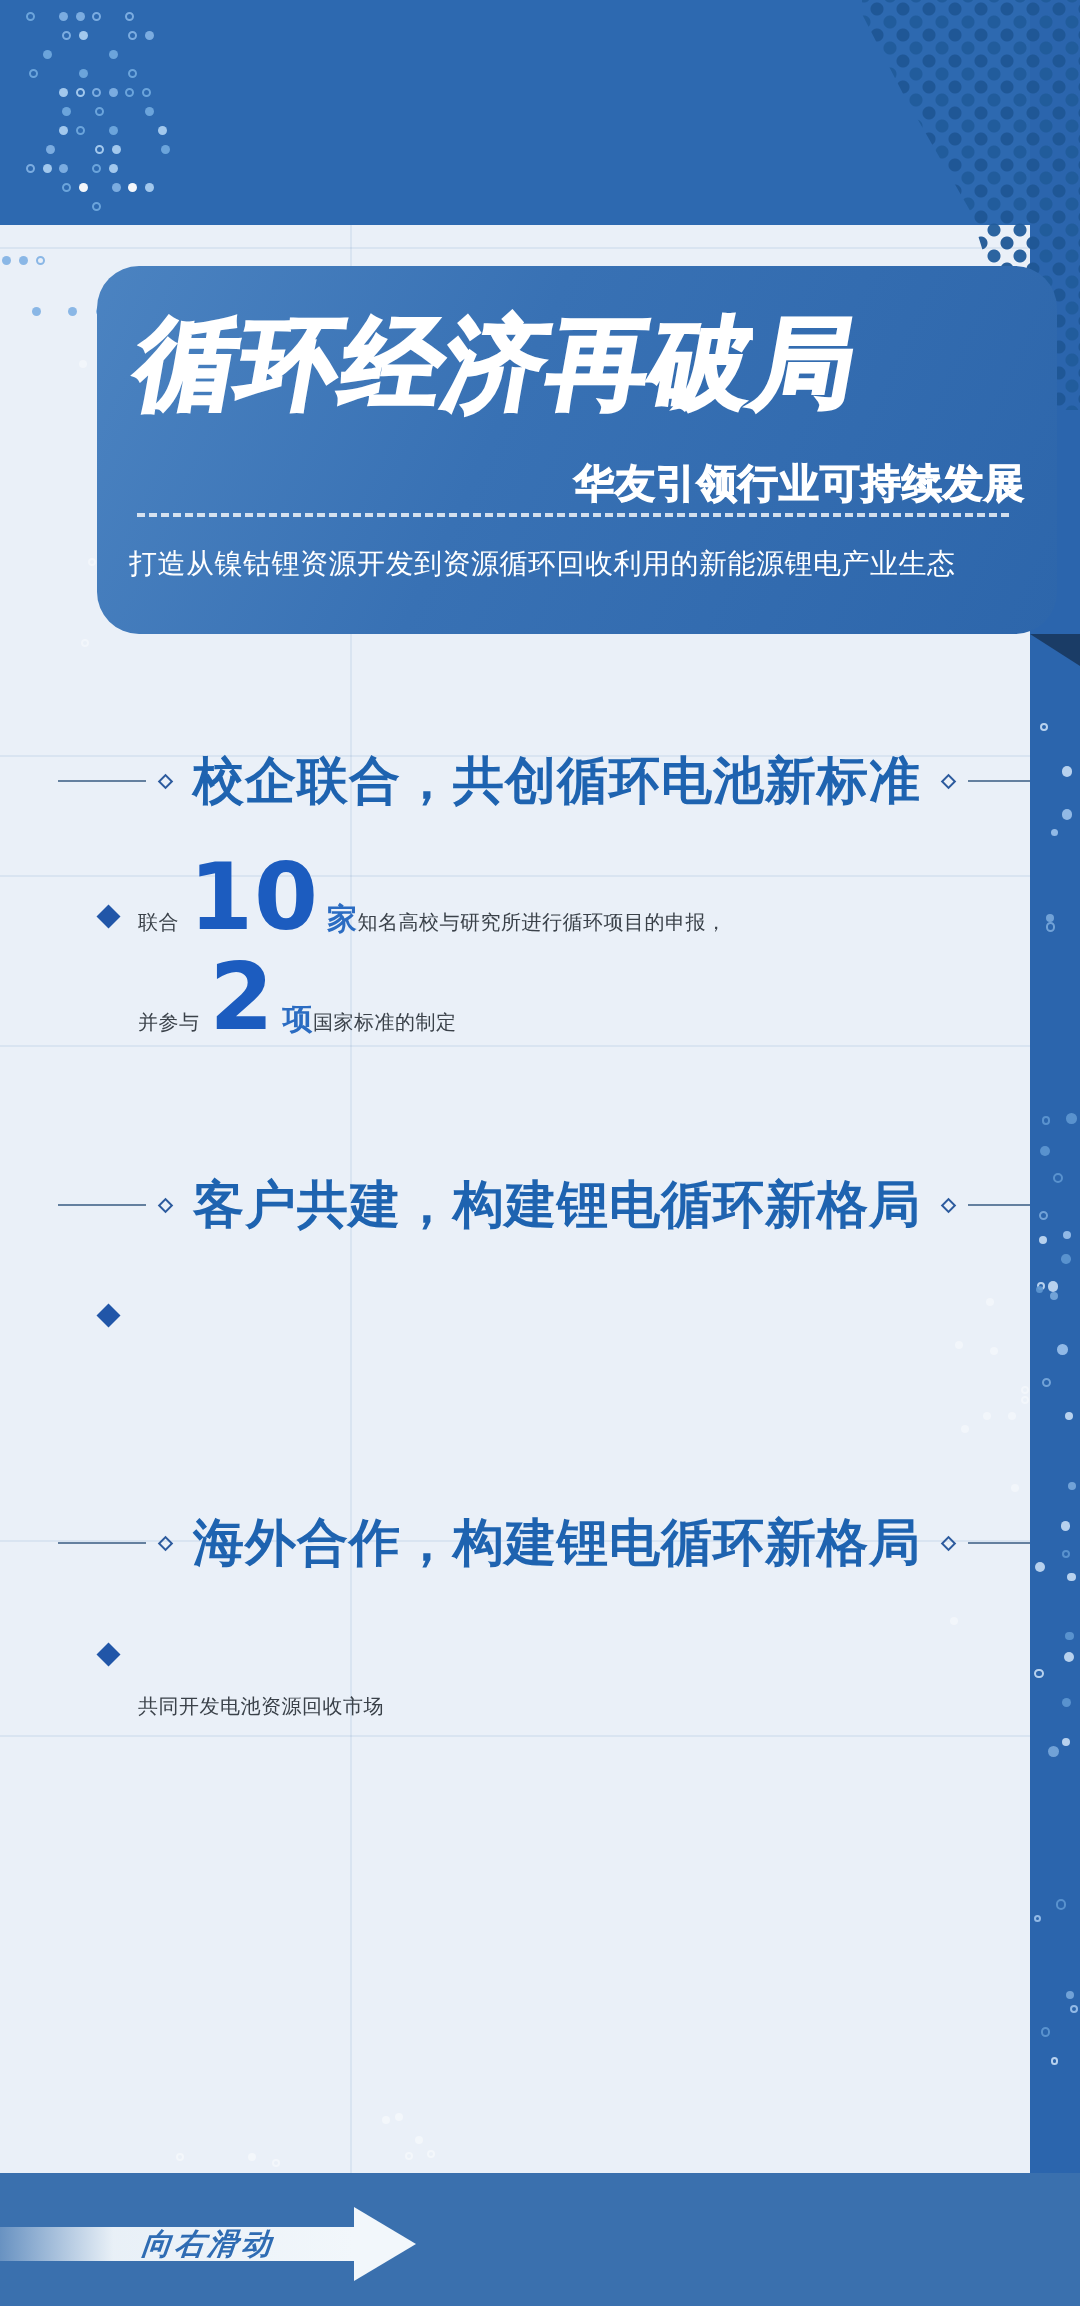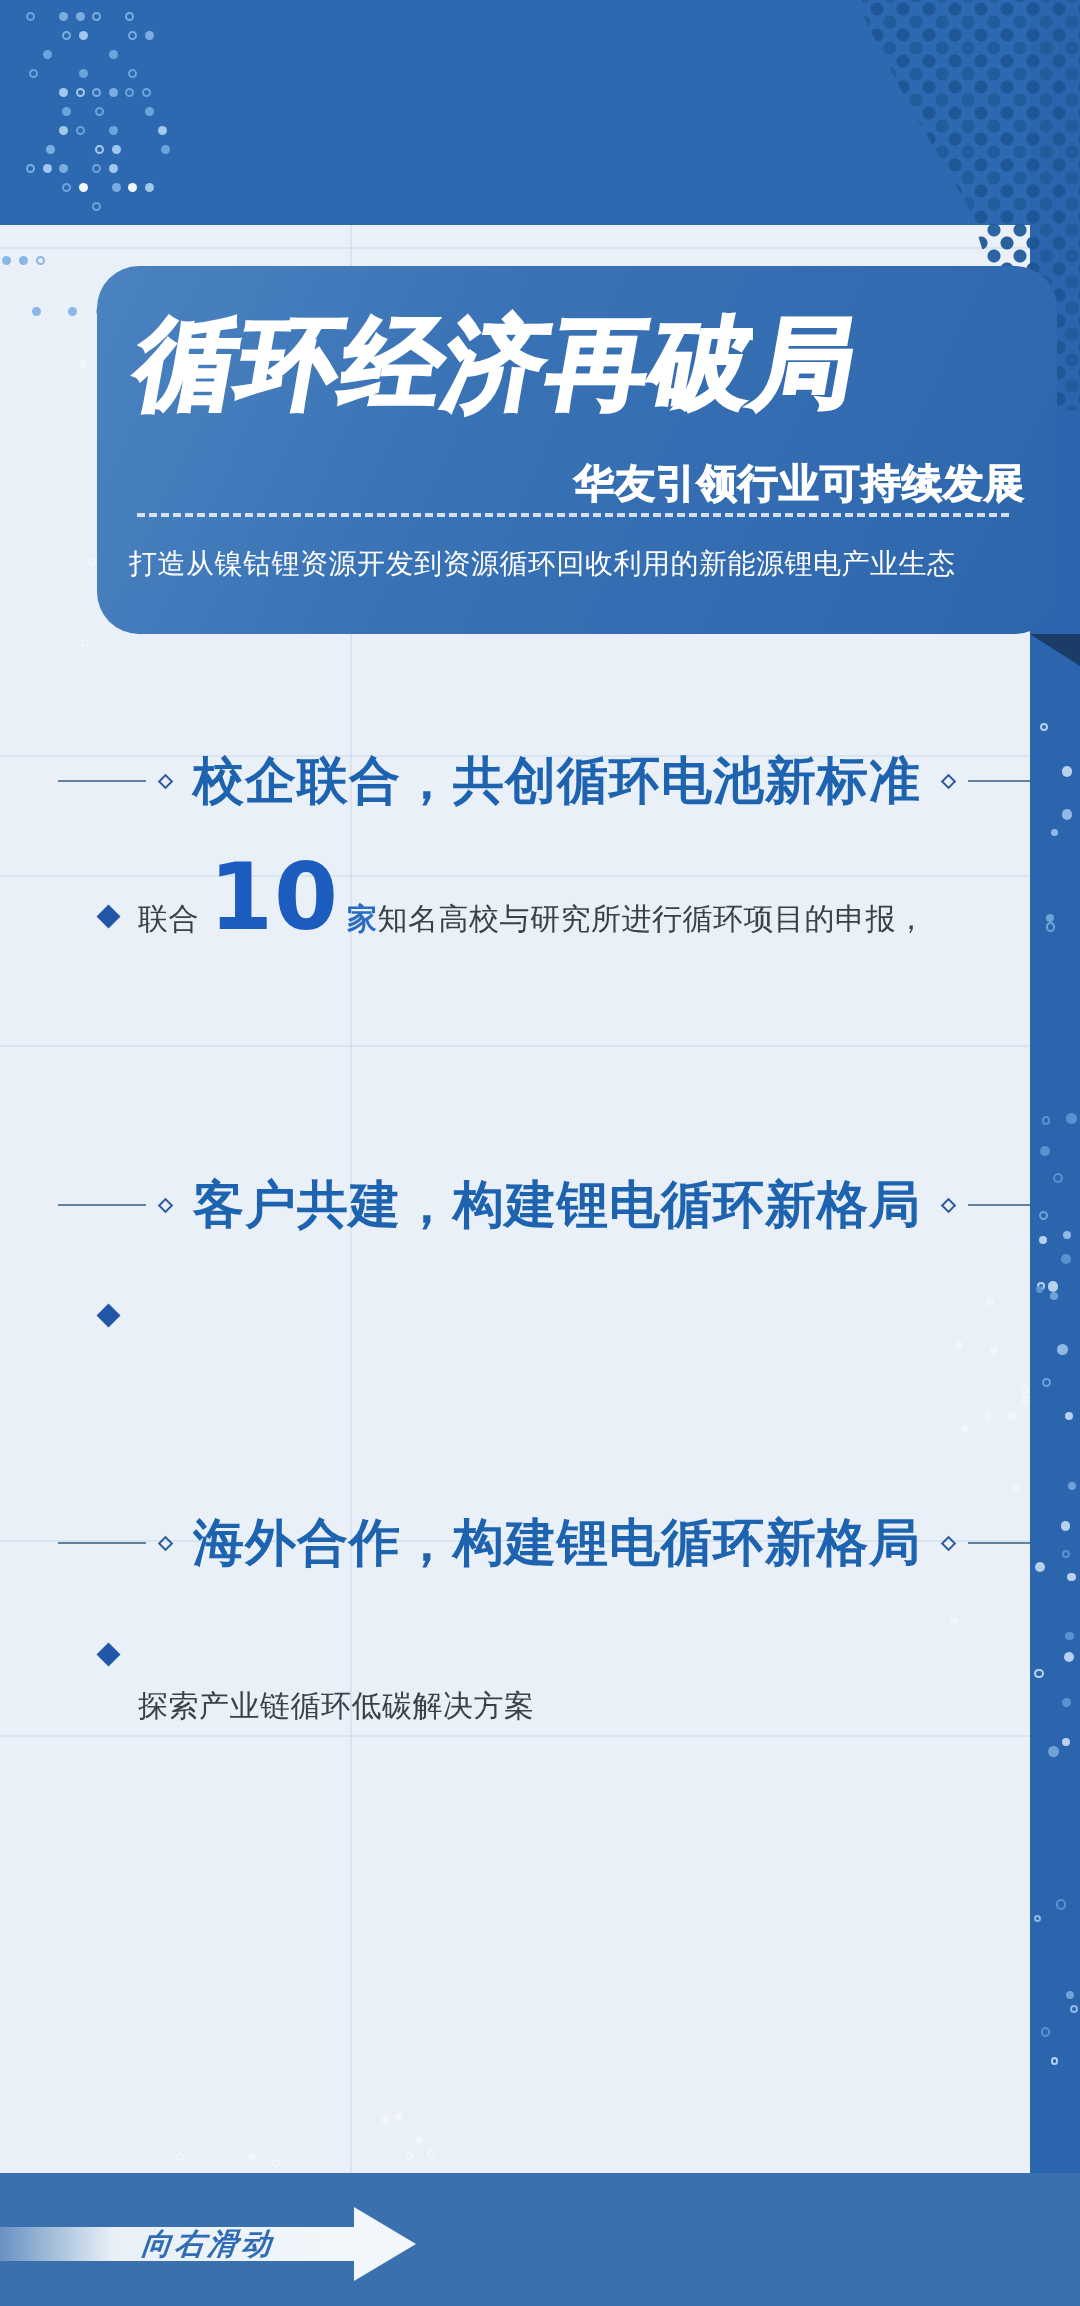--- a/index.html
+++ b/index.html
@@ -61,21 +61,21 @@
   }
   
   .section-heading{position:absolute;left:58px;right:50px;display:flex;align-items:center;gap:14px;z-index:4;}
   .h-line-l{width:88px;height:2px;background:#64809F;flex:none;}
   .h-line-r{flex:1;height:2px;background:#64809F;}
   .h-diamond{width:11px;height:11px;border:2.5px solid #2D5B9E;transform:rotate(45deg);flex:none;background:transparent;}
   .h-text{color:#1E63B0;font-size:51px;font-weight:800;letter-spacing:1px;line-height:54px;margin:0 8px;white-space:nowrap;}
   
   .b-diamond{position:absolute;width:17px;height:17px;background:#2156A8;transform:rotate(45deg);z-index:4;}
   .bullet-line{position:absolute;left:138px;right:60px;z-index:4;white-space:nowrap;}
-  .seg-dark{color:#3A4149;font-size:30px;font-weight:500;letter-spacing:0.5px;}
+  .seg-dark{color:#3A4149;font-size:20px;font-weight:500;letter-spacing:0.5px;}
   .seg-blue{color:#2B6CC2;font-size:30px;font-weight:700;letter-spacing:0.5px;}
   .seg-number{color:#1C5CBF;font-size:92px;line-height:100px;font-weight:800;margin:0 8px 0 10px;letter-spacing:1px;}
   .num-line{line-height:100px;}
   .plain-line{line-height:42px;}
   
   .arrow-body{
     position:absolute;left:0;top:2227px;width:354px;height:34px;z-index:3;
     background:linear-gradient(90deg,rgba(242,247,251,0.25) 0%,rgba(242,247,251,0.95) 32%,#F2F7FB 100%);
   }
   .arrow-head{
@@ -235,39 +235,42 @@
     <div class="h-line-l"></div>
     <div class="h-diamond"></div>
     <div class="h-text">校企联合，共创循环电池新标准</div>
     <div class="h-diamond"></div>
     <div class="h-line-r"></div>
   </div>
   <div class="b-diamond" style="left:100px;top:908px"></div>
   <div class="bullet-line num-line" style="top:848px">
     <span class="seg-dark">联合</span><span class="seg-number">10</span><span class="seg-blue">家</span><span class="seg-dark">知名高校与研究所进行循环项目的申报，</span>
   </div>
+  <div class="bullet-line num-line" style="top:948px">
+    <span class="seg-dark">并参与</span><span class="seg-number">2</span><span class="seg-blue">项</span><span class="seg-dark">国家标准的制定</span>
+  </div>
 
   <div class="section-heading" style="top:1178px">
     <div class="h-line-l"></div>
     <div class="h-diamond"></div>
     <div class="h-text">客户共建，构建锂电循环新格局</div>
     <div class="h-diamond"></div>
     <div class="h-line-r"></div>
   </div>
   <div class="b-diamond" style="left:100px;top:1307px"></div>
 
   <div class="section-heading" style="top:1516px">
     <div class="h-line-l"></div>
     <div class="h-diamond"></div>
     <div class="h-text">海外合作，构建锂电循环新格局</div>
     <div class="h-diamond"></div>
     <div class="h-line-r"></div>
   </div>
   <div class="b-diamond" style="left:100px;top:1646px"></div>
   <div class="bullet-line plain-line" style="top:1685px">
-    <span class="seg-dark">探索产业链循环低碳解决方案</span>
+    <span class="seg-dark">共同开发电池资源回收市场</span>
   </div>
 
   <div class="arrow-body"></div>
   <div class="arrow-head"></div>
   <div class="swipe-label">向右滑动</div>
 
 </div>
 
 </body></html>

